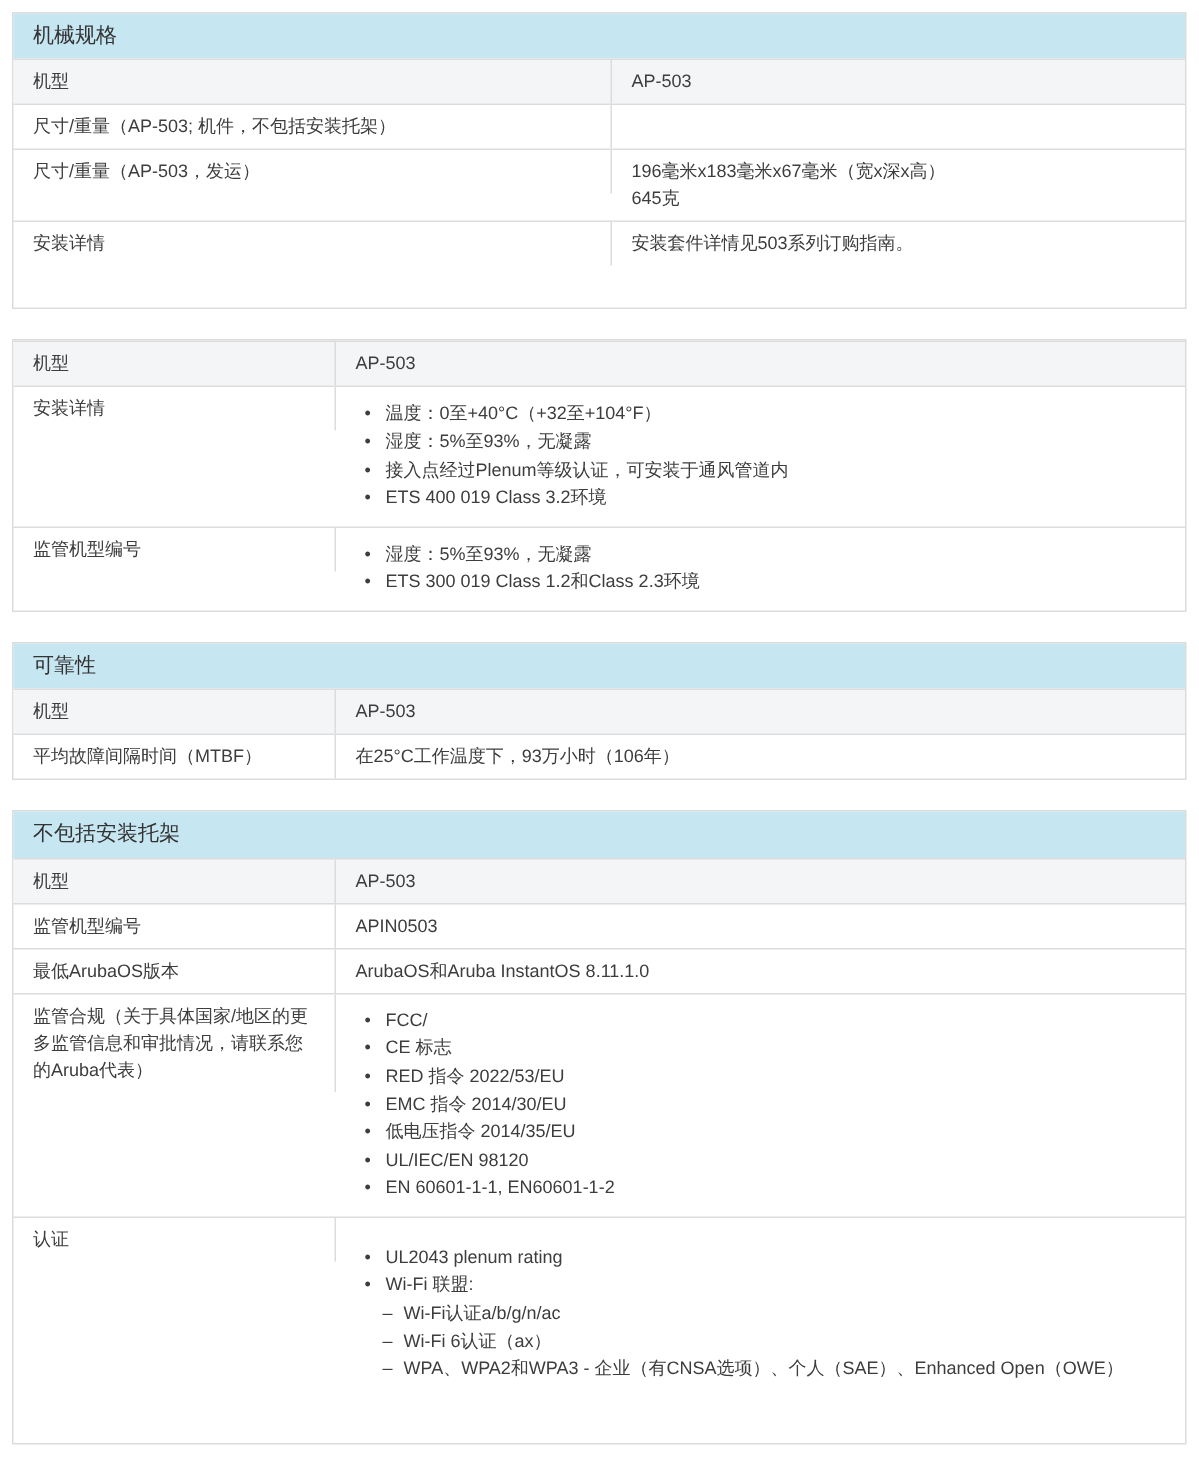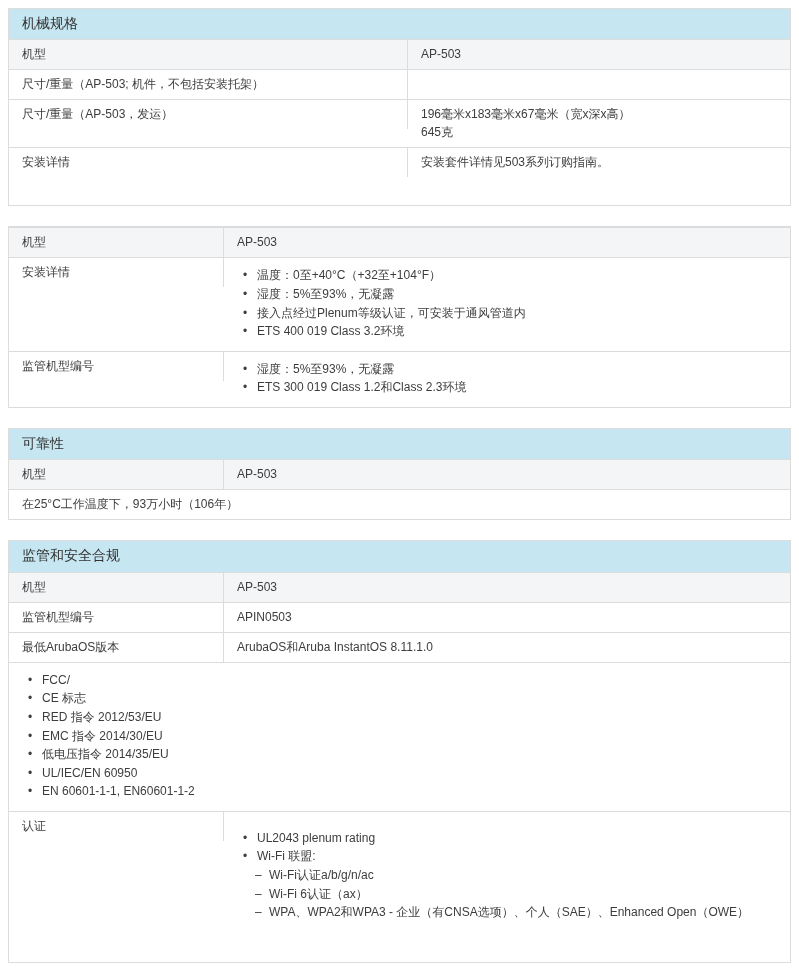--- a/index.html
+++ b/index.html
@@ -125,47 +125,49 @@
     </div>
   </section>
 
   <section class="spec-table">
     <div class="table-title">可靠性</div>
     <div class="trow shade">
       <div class="cell label">机型</div>
       <div class="cell value">AP-503</div>
     </div>
     <div class="trow">
+      <div class="cell label">平均故障间隔时间（MTBF）</div>
       <div class="cell value">在25°C工作温度下，93万小时（106年）</div>
     </div>
   </section>
 
   <section class="spec-table">
-    <div class="table-title">监管和安全合规</div>
+    <div class="table-title">不包括安装托架</div>
     <div class="trow shade">
       <div class="cell label">机型</div>
       <div class="cell value">AP-503</div>
     </div>
     <div class="trow">
       <div class="cell label">监管机型编号</div>
       <div class="cell value">APIN0503</div>
     </div>
     <div class="trow">
       <div class="cell label">最低ArubaOS版本</div>
       <div class="cell value">ArubaOS和Aruba InstantOS 8.11.1.0</div>
     </div>
     <div class="trow">
+      <div class="cell label">监管合规（关于具体国家/地区的更多监管信息和审批情况，请联系您的Aruba代表）</div>
       <div class="cell value">
         <ul class="blist">
           <li class="b1">FCC/</li>
           <li class="b1">CE 标志</li>
-          <li class="b1">RED 指令 2012/53/EU</li>
+          <li class="b1">RED 指令 2022/53/EU</li>
           <li class="b1">EMC 指令 2014/30/EU</li>
           <li class="b1">低电压指令 2014/35/EU</li>
-          <li class="b1">UL/IEC/EN 60950</li>
+          <li class="b1">UL/IEC/EN 98120</li>
           <li class="b1">EN 60601-1-1, EN60601-1-2</li>
         </ul>
       </div>
     </div>
     <div class="trow">
       <div class="cell label">认证</div>
       <div class="cell value">
         <ul class="blist pad-lg">
           <li class="b1">UL2043 plenum rating</li>
           <li class="b1">Wi-Fi 联盟:</li>

